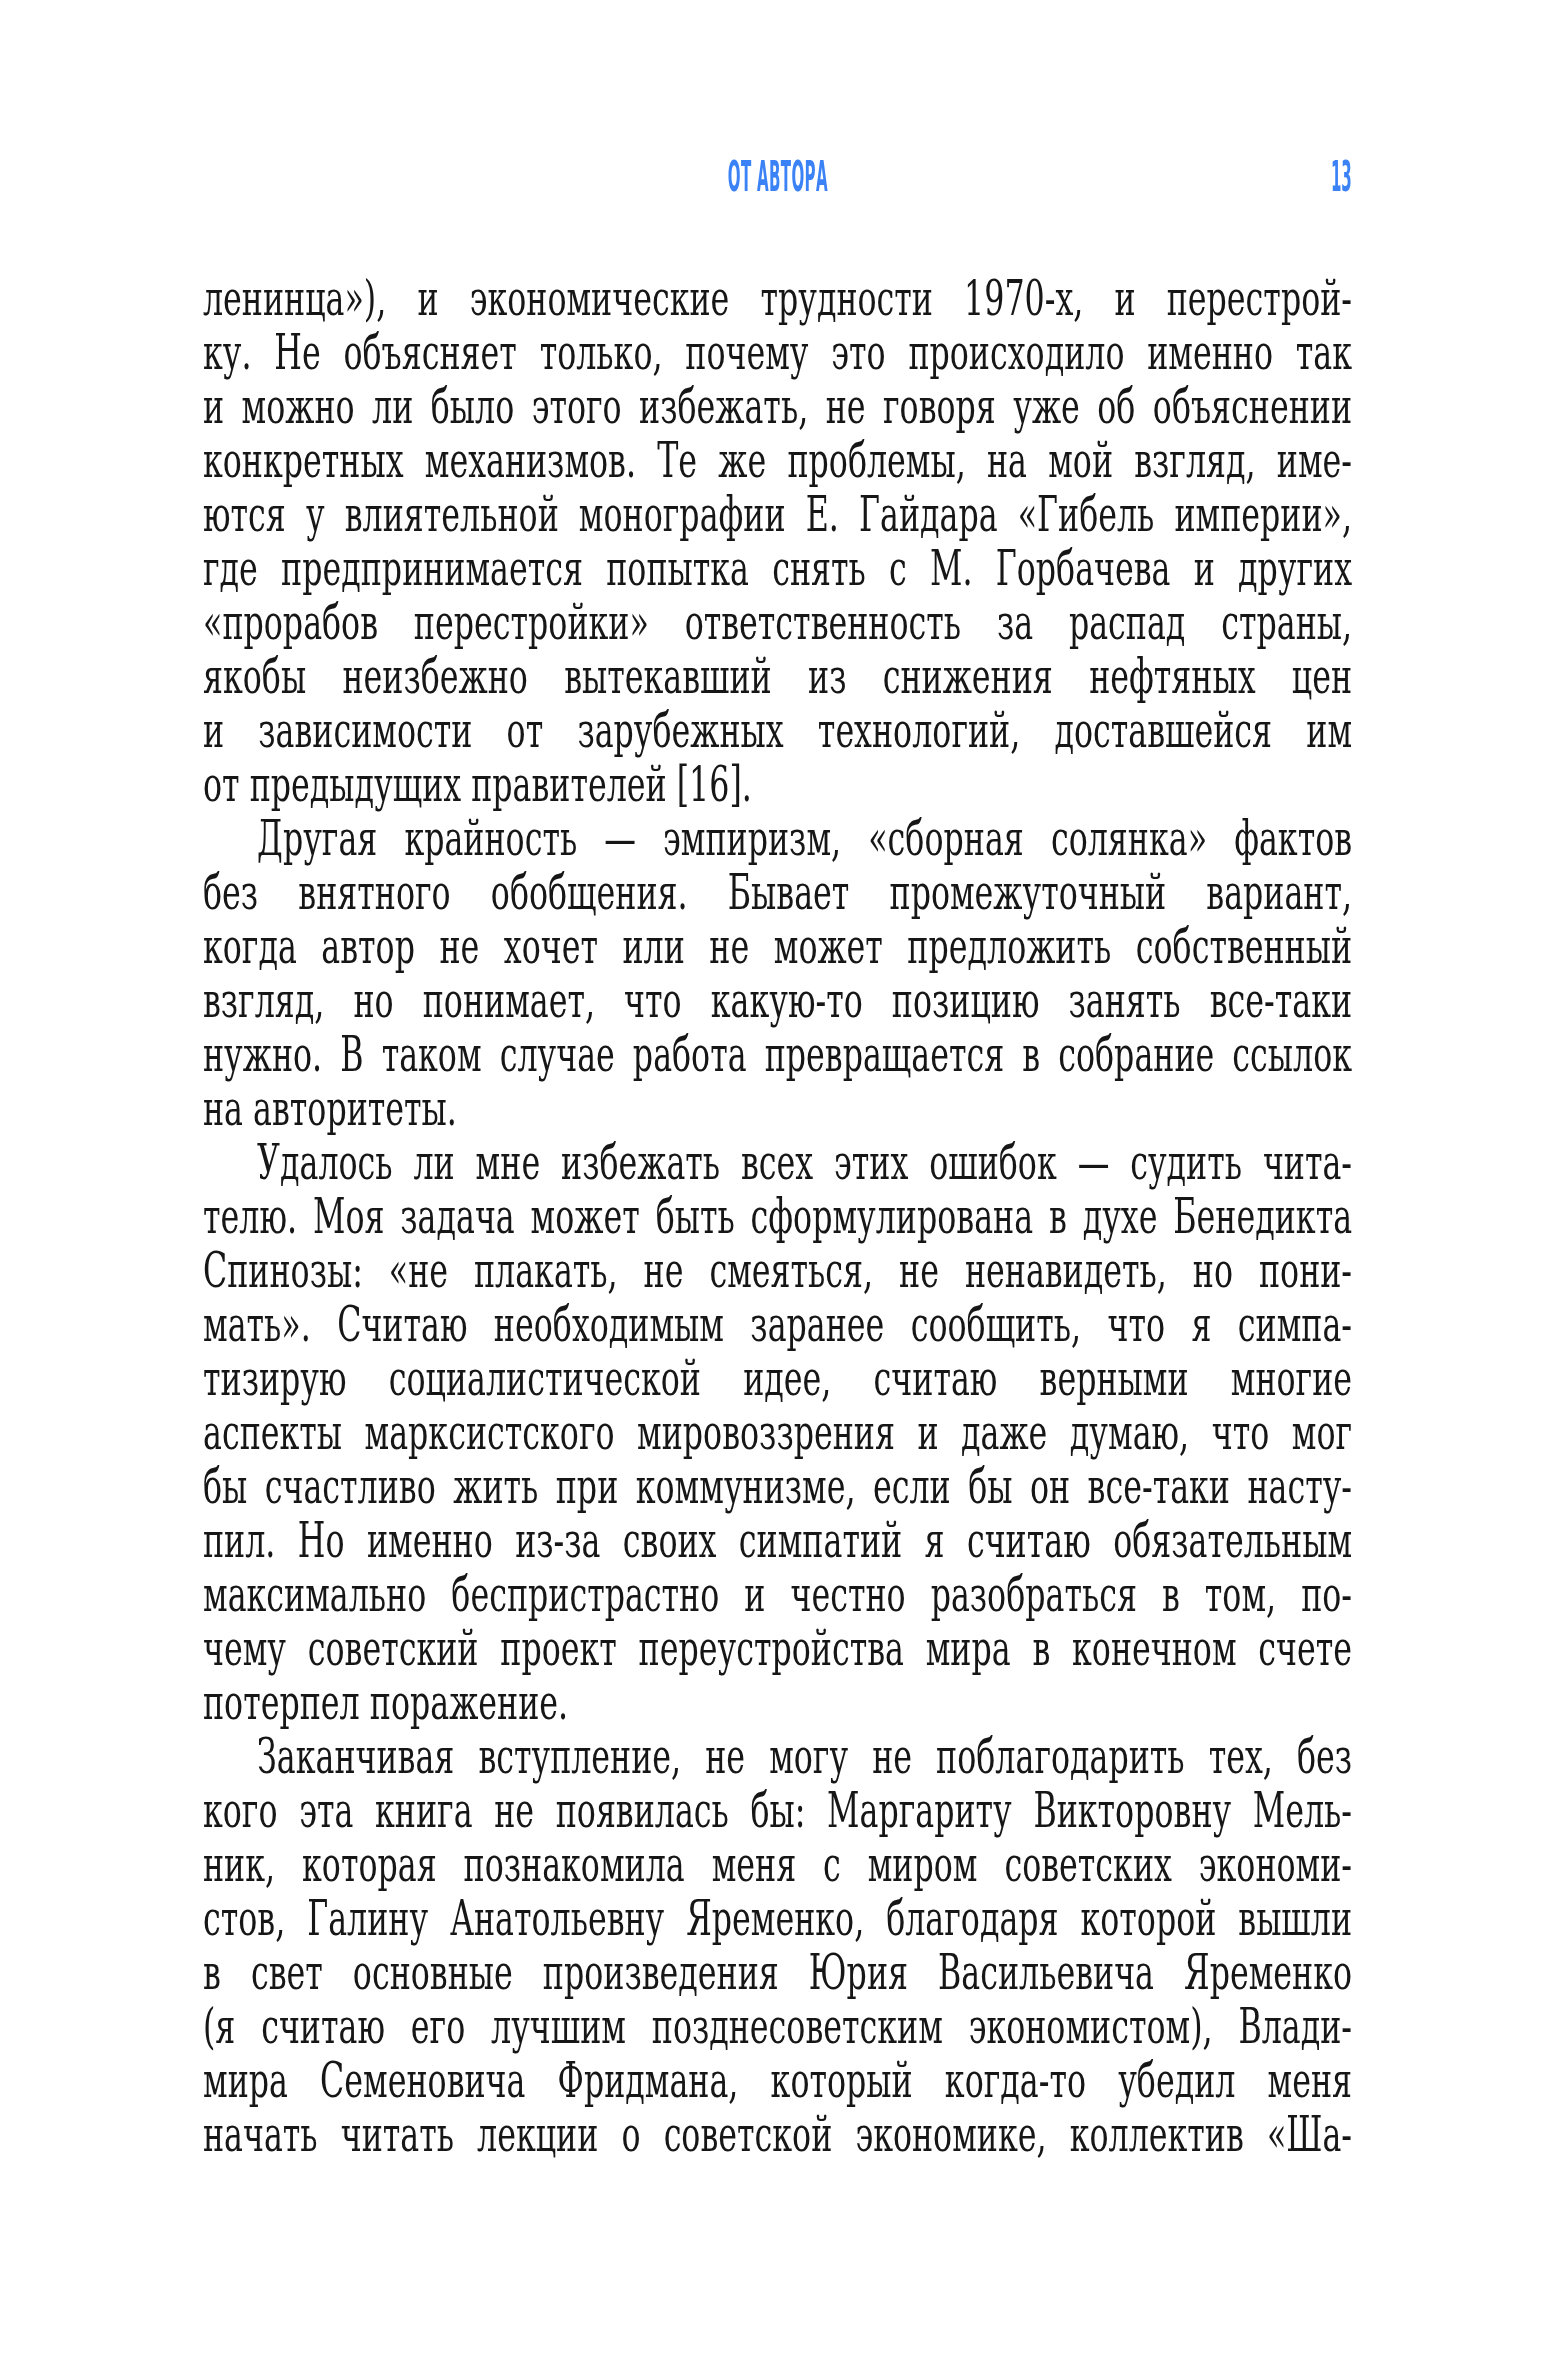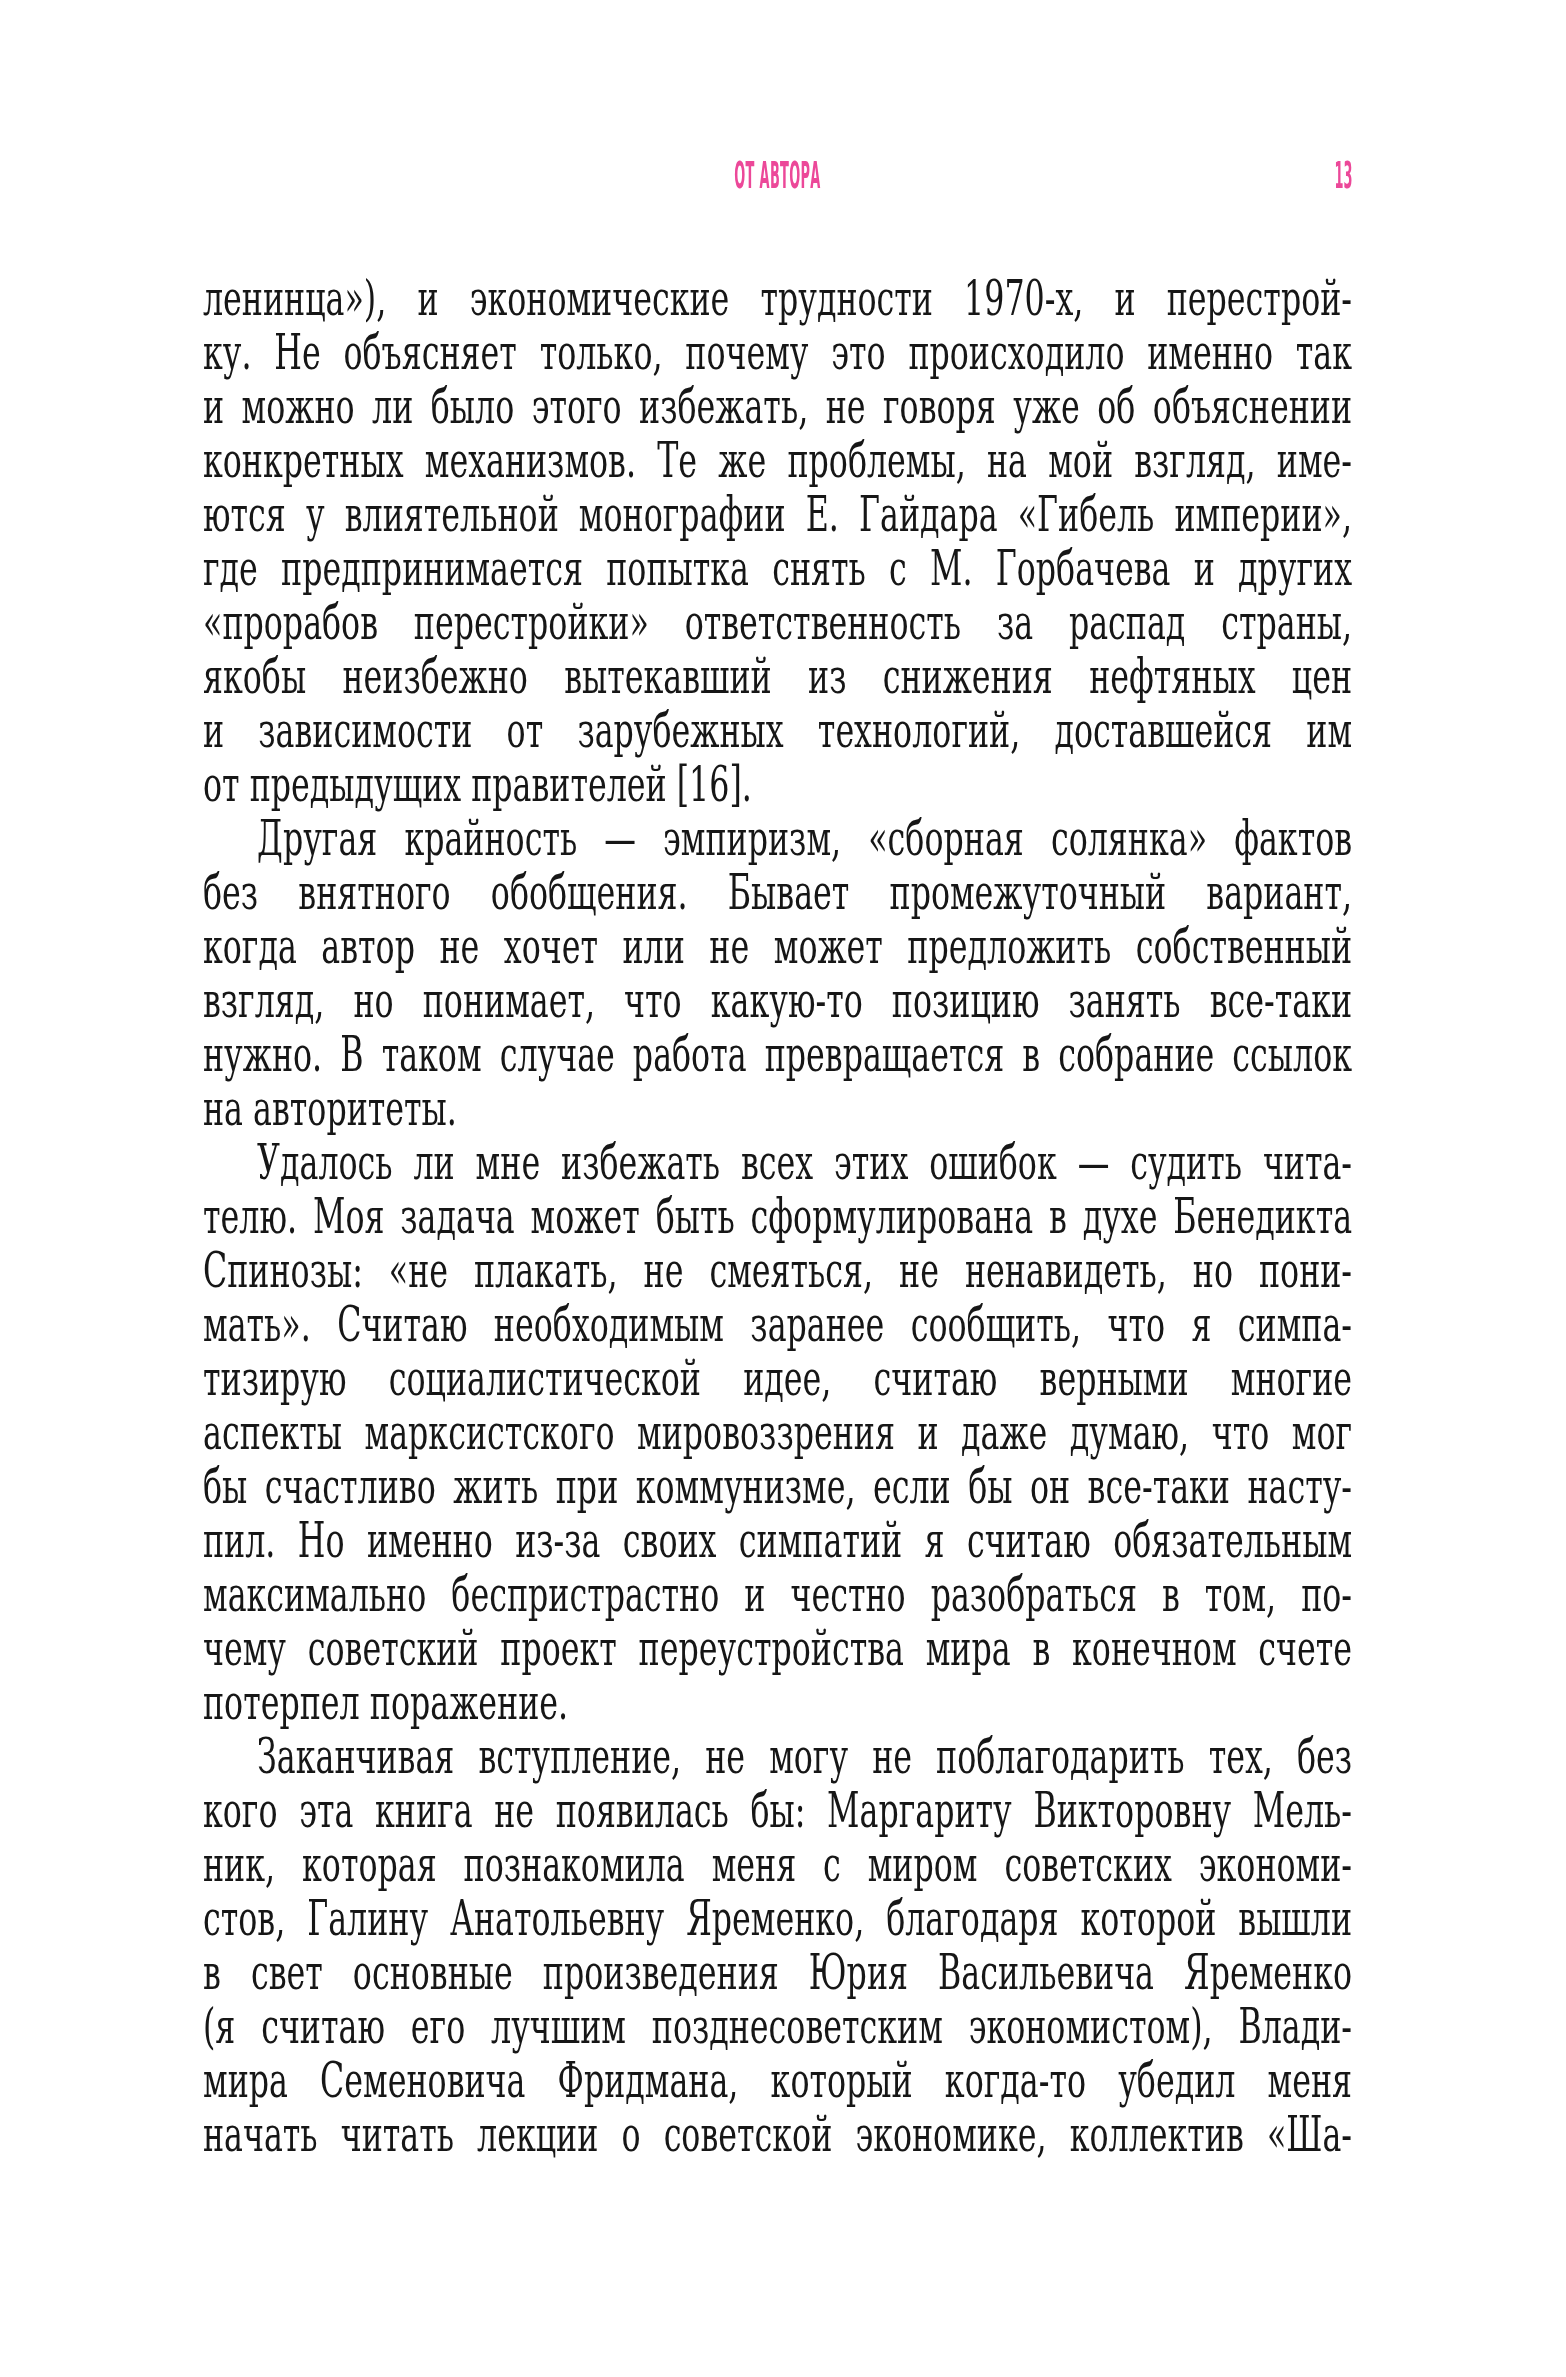--- a/index.html
+++ b/index.html
@@ -22,22 +22,22 @@
   
   .running-head {
     position: absolute;
     left: 203px;
     top: 155px;
     width: 1149px;
     height: 42px;
     line-height: 42px;
     font-family: "DejaVu Sans", "Liberation Sans", sans-serif;
     font-weight: bold;
-    font-size: 37px;
-    color: #ec4899;
+    font-size: 43px;
+    color: #3b82f6;
   }
   .head-center {
     position: absolute;
     left: 0;
     right: 0;
     top: 0;
     text-align: center;
     white-space: nowrap;
   }
   .head-title {

